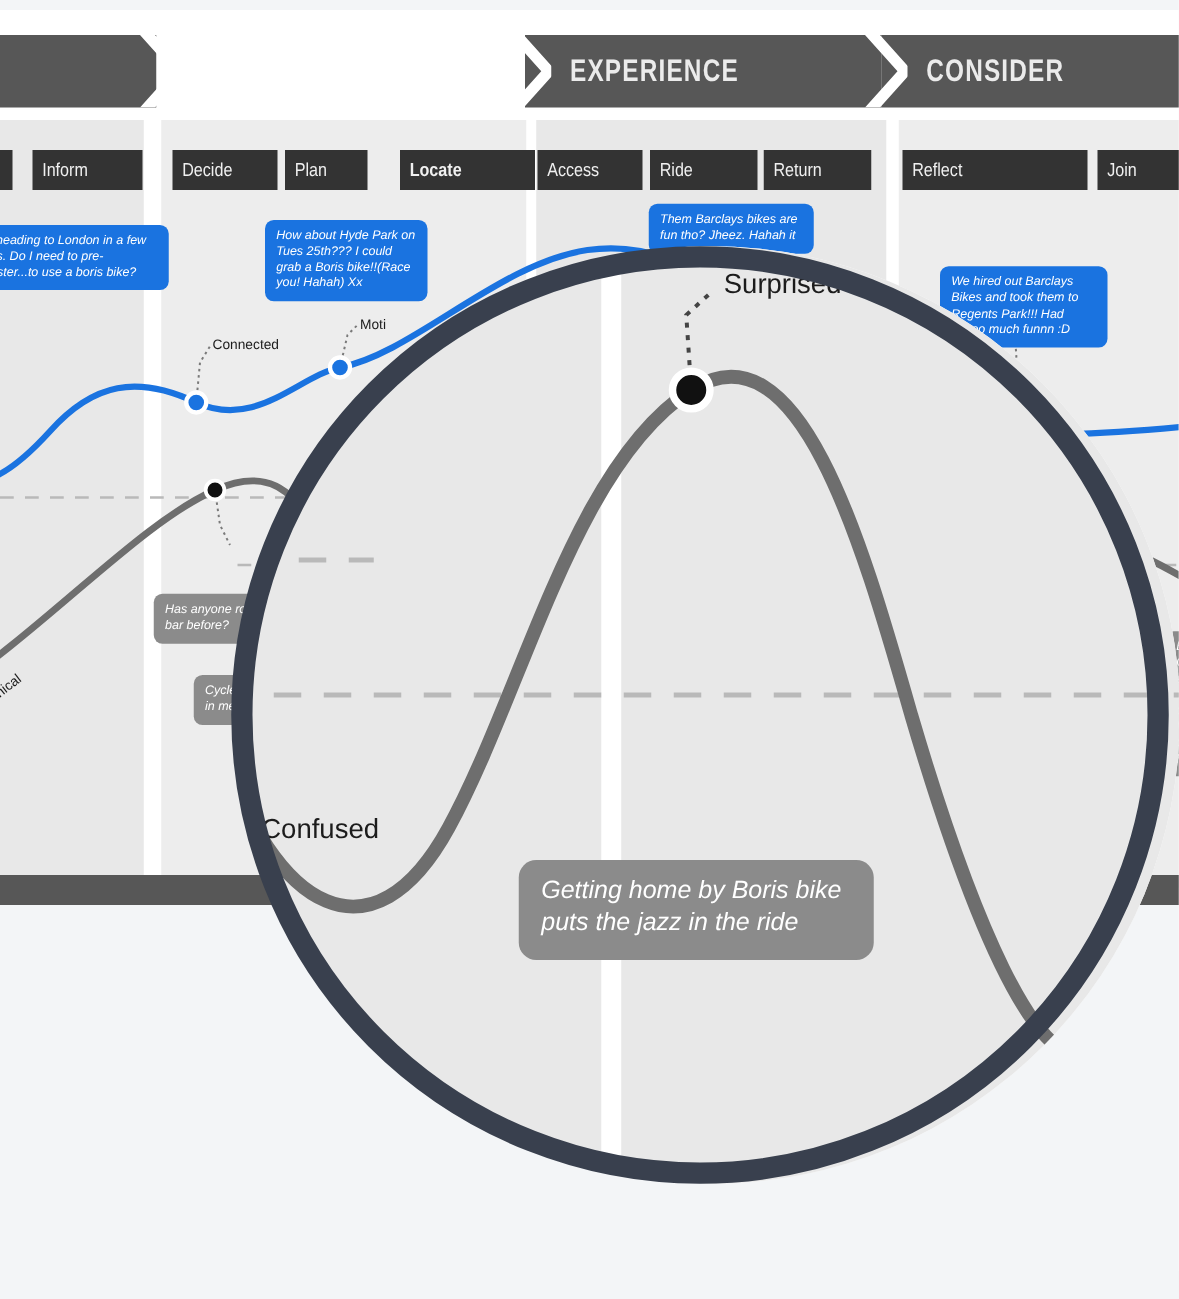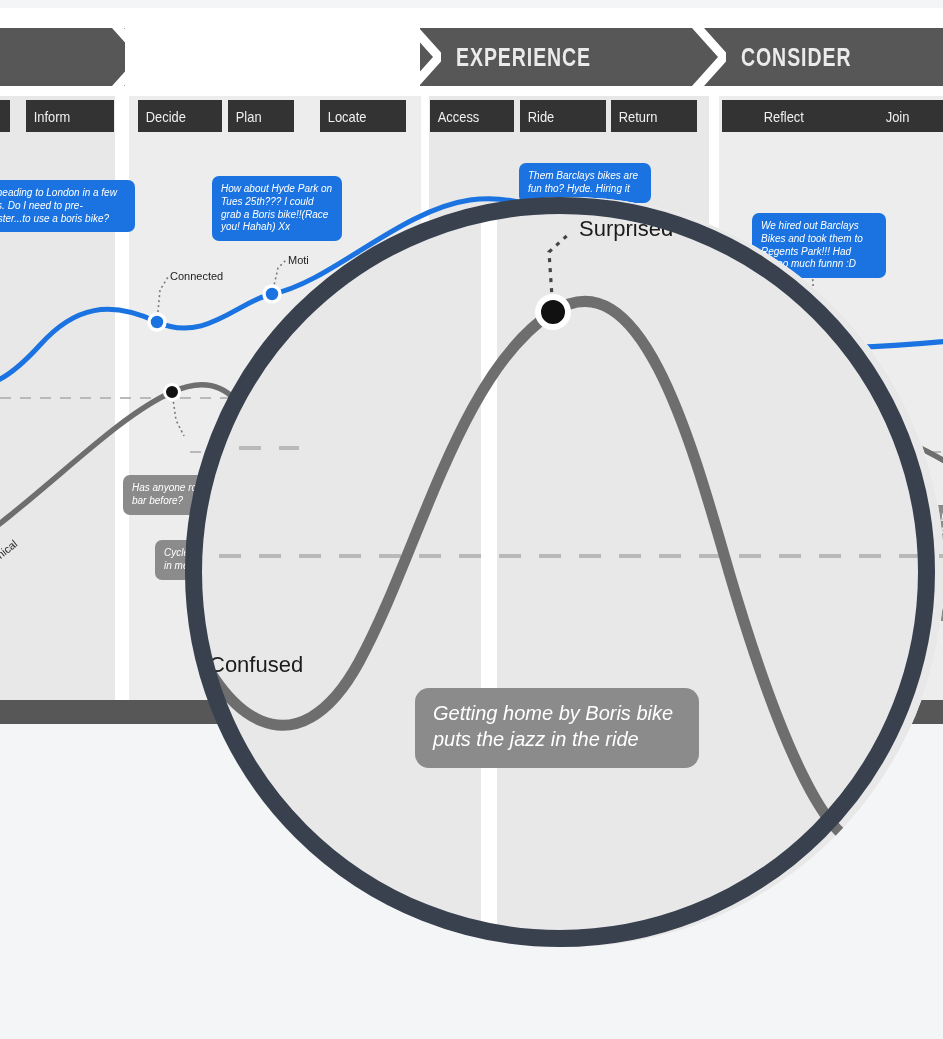--- a/index.html
+++ b/index.html
@@ -26,21 +26,21 @@
     transform:scaleX(.78);transform-origin:left center;white-space:nowrap;
   }
   .chev{position:absolute;top:0;width:34px;height:58px;z-index:4;}
   .chev svg{display:block;}
 
   
   .band{position:absolute;top:96px;height:614px;background:#e8e8e8;}
   .band.alt{background:#ededed;}
 
   
-  .tabrow{position:absolute;top:100px;height:32px;z-index:5;text-align:right;}
+  .tabrow{position:absolute;top:120px;height:32px;z-index:5;text-align:right;}
   .tab{
     position:absolute;top:0;height:32px;background:#333333;
     display:flex;align-items:center;
   }
   .tab span{
     color:#f0f0f0;font-size:15px;padding-left:9px;white-space:nowrap;
     transform:scaleX(.86);transform-origin:left center;
   }
 
   
@@ -124,33 +124,33 @@
       <div class="tab" style="left:-16px;width:26px;"></div>
       <div class="tab" style="left:26px;width:88px;">
         <span>Inform</span>
       </div>
       <div class="tab" style="left:138px;width:84px;">
         <span>Decide</span>
       </div>
       <div class="tab" style="left:228px;width:66px;">
         <span>Plan</span>
       </div>
-      <div class="tab" style="left:320px;width:86px;">
+      <div class="tab" style="left:320px;width:108px;font-weight:bold;">
         <span>Locate</span>
       </div>
       <div class="tab" style="left:430px;width:84px;">
         <span>Access</span>
       </div>
       <div class="tab" style="left:520px;width:86px;">
         <span>Ride</span>
       </div>
       <div class="tab" style="left:611px;width:86px;">
         <span>Return</span>
       </div>
-      <div class="tab" style="left:722px;width:148px;padding-left:34px;">
+      <div class="tab" style="left:722px;width:148px;">
         <span>Reflect</span>
       </div>
       <div class="tab" style="left:878px;width:86px;">
         <span>Join</span>
       </div>
     </div>
 
     <svg class="curves" viewBox="0 0 943 1039">
 
       <line x1="-40" y1="398" x2="330" y2="398" stroke="#b9b9b9" stroke-width="2" stroke-dasharray="11,9"></line>
@@ -187,21 +187,21 @@
       </g>
     </svg>
 
     <div class="elabel sm" style="left:170px;top:270px;">Connected</div>
     <div class="elabel sm" style="left:288px;top:254px;">Moti</div>
     <div class="elabel sm rot" style="left:-2px;top:550px;">nical</div>
     <div class="elabel bg" style="left:886px;top:474px;">Pl</div>
 
     <div class="bub blue sm" style="left:-28px;top:180px;width:145px;">I'm heading to London in a few eeks. Do I need to pre-register...to use a boris bike?</div>
     <div class="bub blue sm" style="left:212px;top:176px;width:112px;">How about Hyde Park on Tues 25th??? I could grab a Boris bike!!(Race you! Hahah) Xx</div>
-    <div class="bub blue sm" style="left:519px;top:163px;width:114px;">Them Barclays bikes are fun tho? Hyde. Hiring it</div>
+    <div class="bub blue sm" style="left:519px;top:163px;width:114px;">Them Barclays bikes are fun tho? Jheez. Hahah it</div>
     <div class="bub blue sm" style="left:752px;top:213px;width:116px;">We hired out Barclays Bikes and took them to Regents Park!!! Had soooo much funnn :D</div>
 
     <div class="bub gray sm" style="left:123px;top:475px;width:88px;">Has anyone rode a bar before?</div>
     <div class="bub gray sm" style="left:155px;top:540px;width:88px;">Cycle Hire, cycles in me</div>
     <div class="bub gray sm" style="left:932px;top:505px;width:90px;">Boris Bike FAIL. Closest docking station with capacity? The one I collected the bike from. Apps claim otherwise. Not happy.</div>
 
     <div class="botbar"></div>
   </div>
 
   <div id="mag-wrap">

